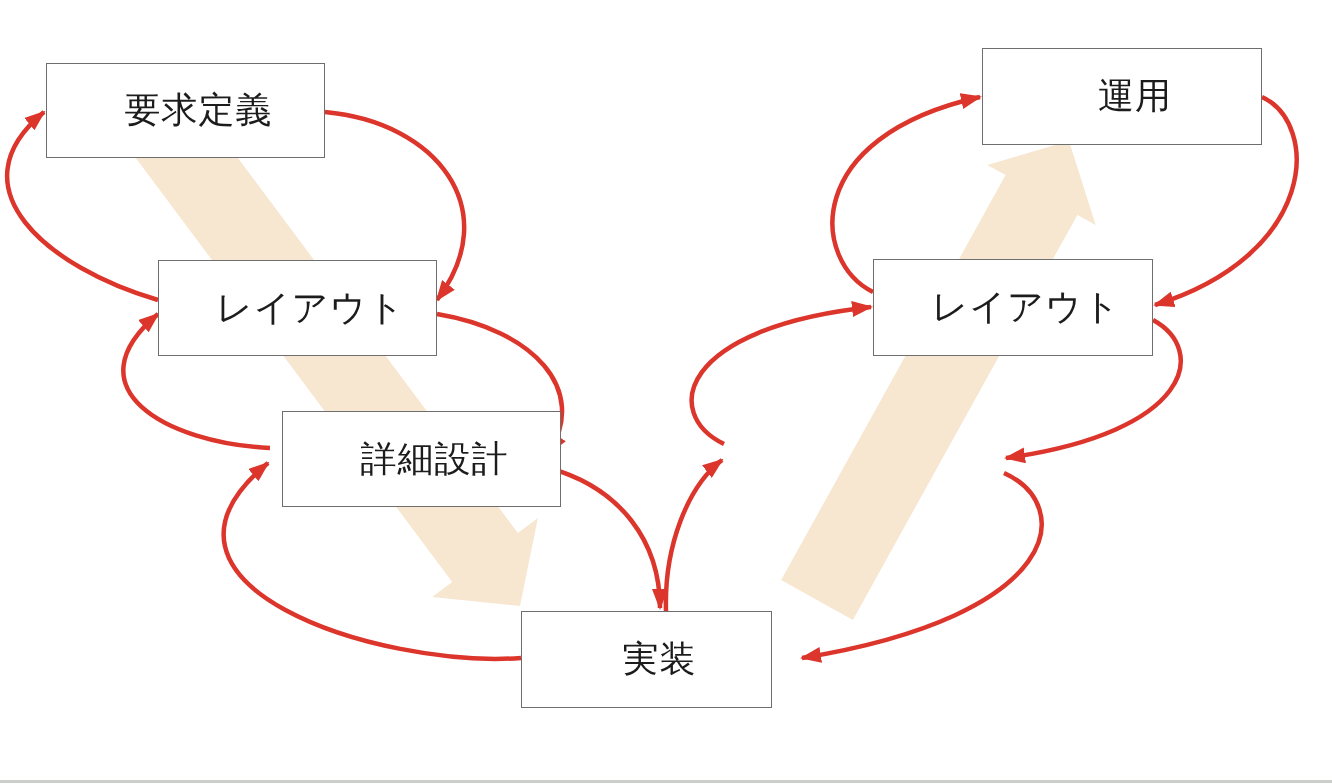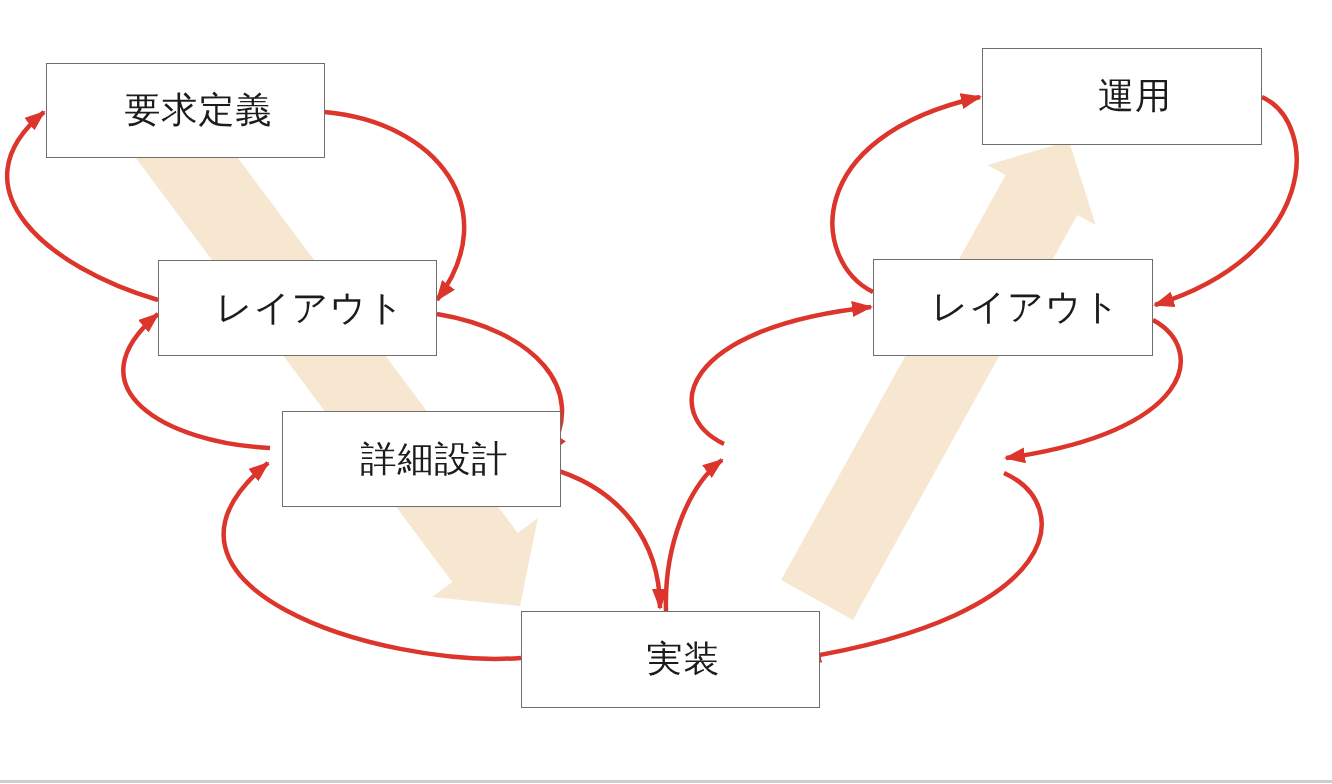--- a/index.html
+++ b/index.html
@@ -49,21 +49,21 @@
     justify-content: center;
     font-size: 36px;
     color: var(--text);
     letter-spacing: 1px;
     white-space: nowrap;
     padding-left: 26px;
   }
   .n1 { left: 46px;  top: 63px;  width: 279px; height: 95px; }
   .n2 { left: 158px; top: 260px; width: 279px; height: 96px; }
   .n3 { left: 270px; top: 411px; width: 279px; height: 96px; margin-left: 12px; }
-  .n4 { left: 521px; top: 611px; width: 299px; height: 97px; }
+  .n4 { left: 521px; top: 611px; width: 251px; height: 97px; }
   .n5 { left: 724px; top: 411px; width: 280px; height: 96px; }
   .n6 { left: 873px; top: 259px; width: 280px; height: 97px; }
   .n7 { left: 982px; top: 48px;  width: 280px; height: 97px; }
 
   .annotation {
     position: absolute;
     left: 459px;
     top: 123px;
     font-size: 35px;
     font-weight: bold;

